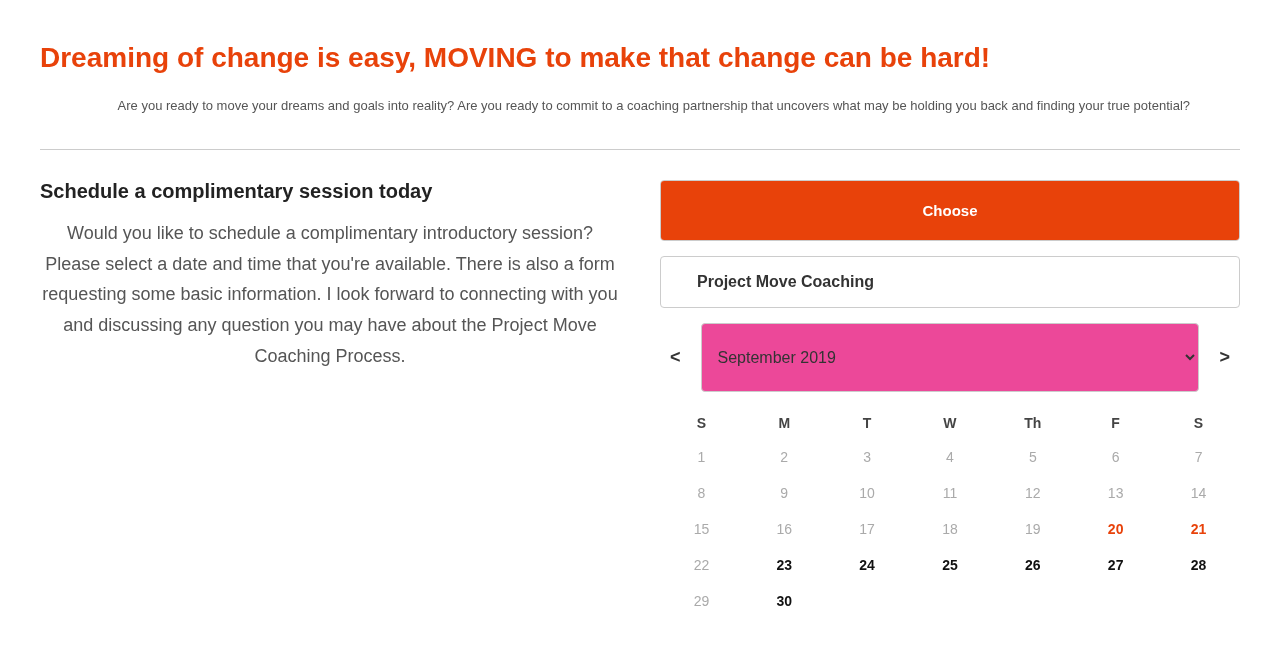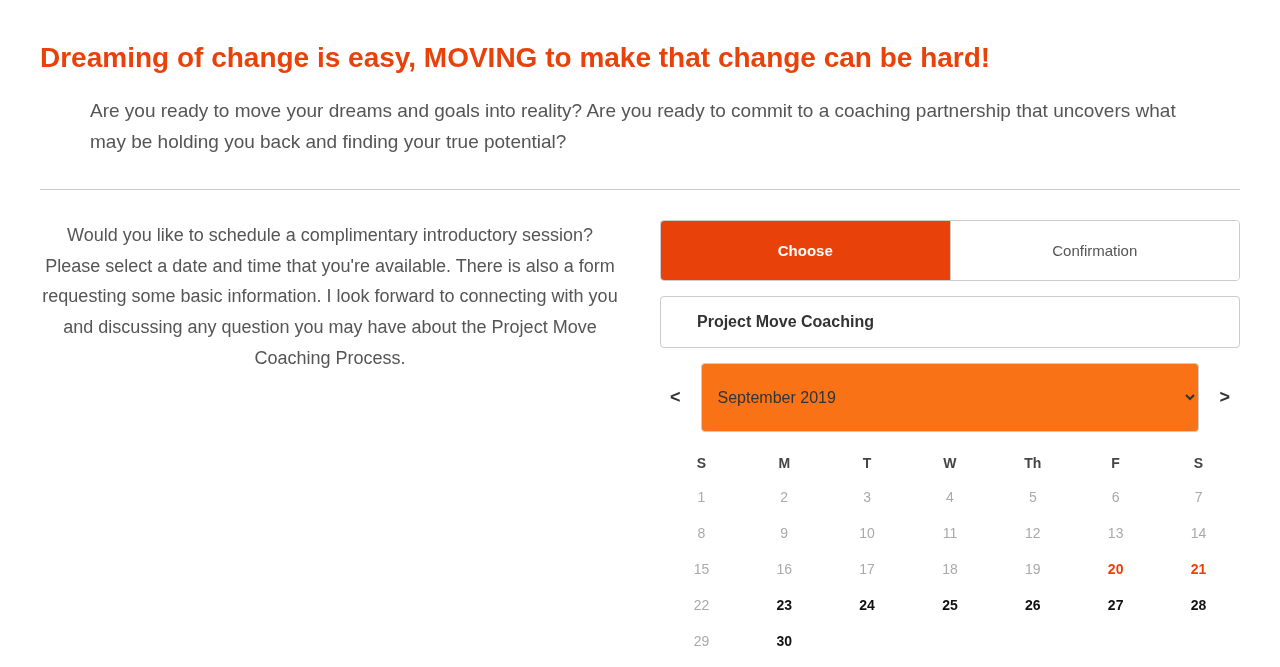--- a/index.html
+++ b/index.html
@@ -21,23 +21,23 @@
     }
     .hero-title {
       text-align: left;
       color: #e8420a;
       font-size: 28px;
       font-weight: bold;
       margin-bottom: 20px;
       line-height: 1.3;
     }
     .hero-subtitle {
-      text-align: left;
+      text-align: right;
       color: #555;
-      font-size: 19px;
+      font-size: 13px;
       line-height: 1.6;
       max-width: 1100px;
       margin: 0 auto 32px;
     }
     .divider {
       border: none;
       border-top: 1px solid #ccc;
       margin: 20px 0 30px;
     }
     .main-content {
@@ -116,21 +116,21 @@
       color: #333;
       padding: 5px 10px;
       font-weight: bold;
     }
     .month-select {
       flex: 1;
       padding: 24px 12px;
       font-size: 16px;
       border: 1px solid #ccc;
       border-radius: 4px;
-      background: #f97316;
+      background: #ec4899;
       color: #333;
       appearance: auto;
     }
     
     .calendar {
       width: 100%;
       border-collapse: collapse;
     }
     .calendar th {
       text-align: center;
@@ -162,28 +162,28 @@
 <div class="page-wrapper">
 
   <h1 class="hero-title">Dreaming of change is easy, MOVING to make that change can be hard!</h1>
   <p class="hero-subtitle">Are you ready to move your dreams and goals into reality? Are you ready to commit to a coaching partnership that uncovers what may be holding you back and finding your true potential?</p>
 
   <hr class="divider">
 
   <div class="main-content">
 
     <div class="left-panel">
+      <h2>Schedule a complimentary session today</h2>
       <p>Would you like to schedule a complimentary introductory session? Please select a date and time that you're available. There is also a form requesting some basic information. I look forward to connecting with you and discussing any question you may have about the Project Move Coaching Process.</p>
     </div>
 
     <div class="right-panel">
 
       <div class="tabs">
         <button class="tab active">Choose</button>
-        <button class="tab">Confirmation</button>
       </div>
 
       <div class="project-title-box">Project Move Coaching</div>
 
       <div class="calendar-nav">
         <button class="nav-btn">&lt;</button>
         <select class="month-select">
           <option>September 2019</option>
           <option>October 2019</option>
           <option>November 2019</option>

